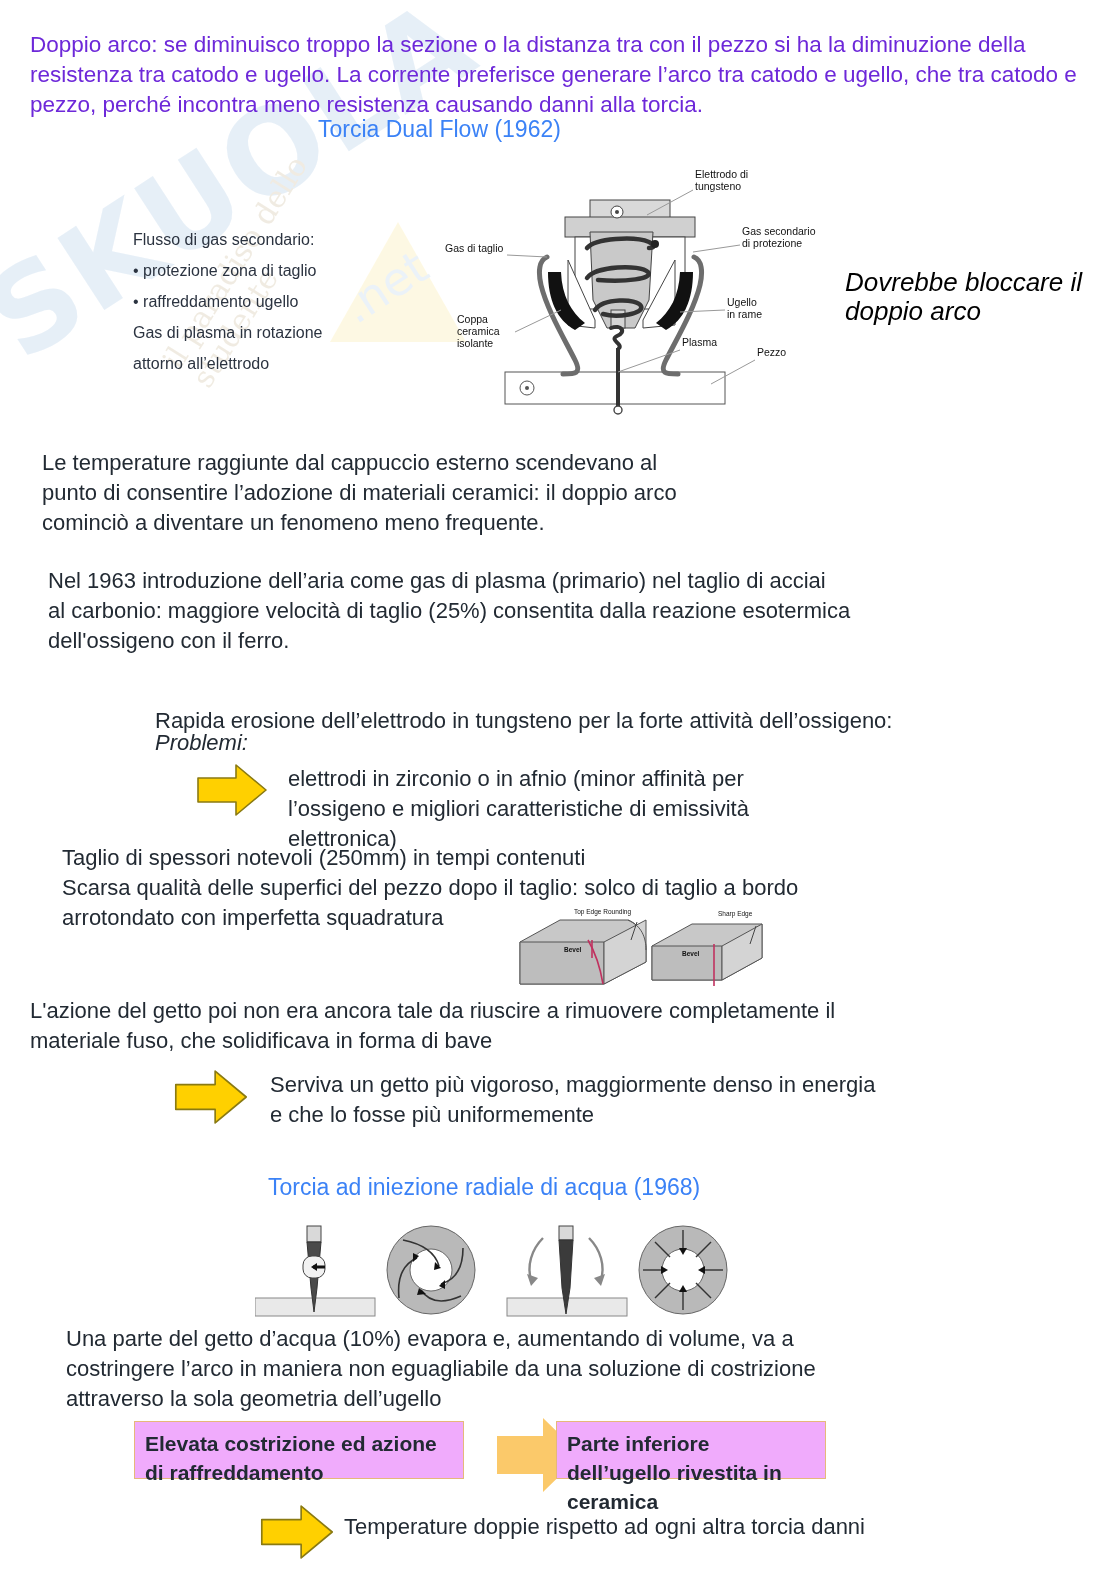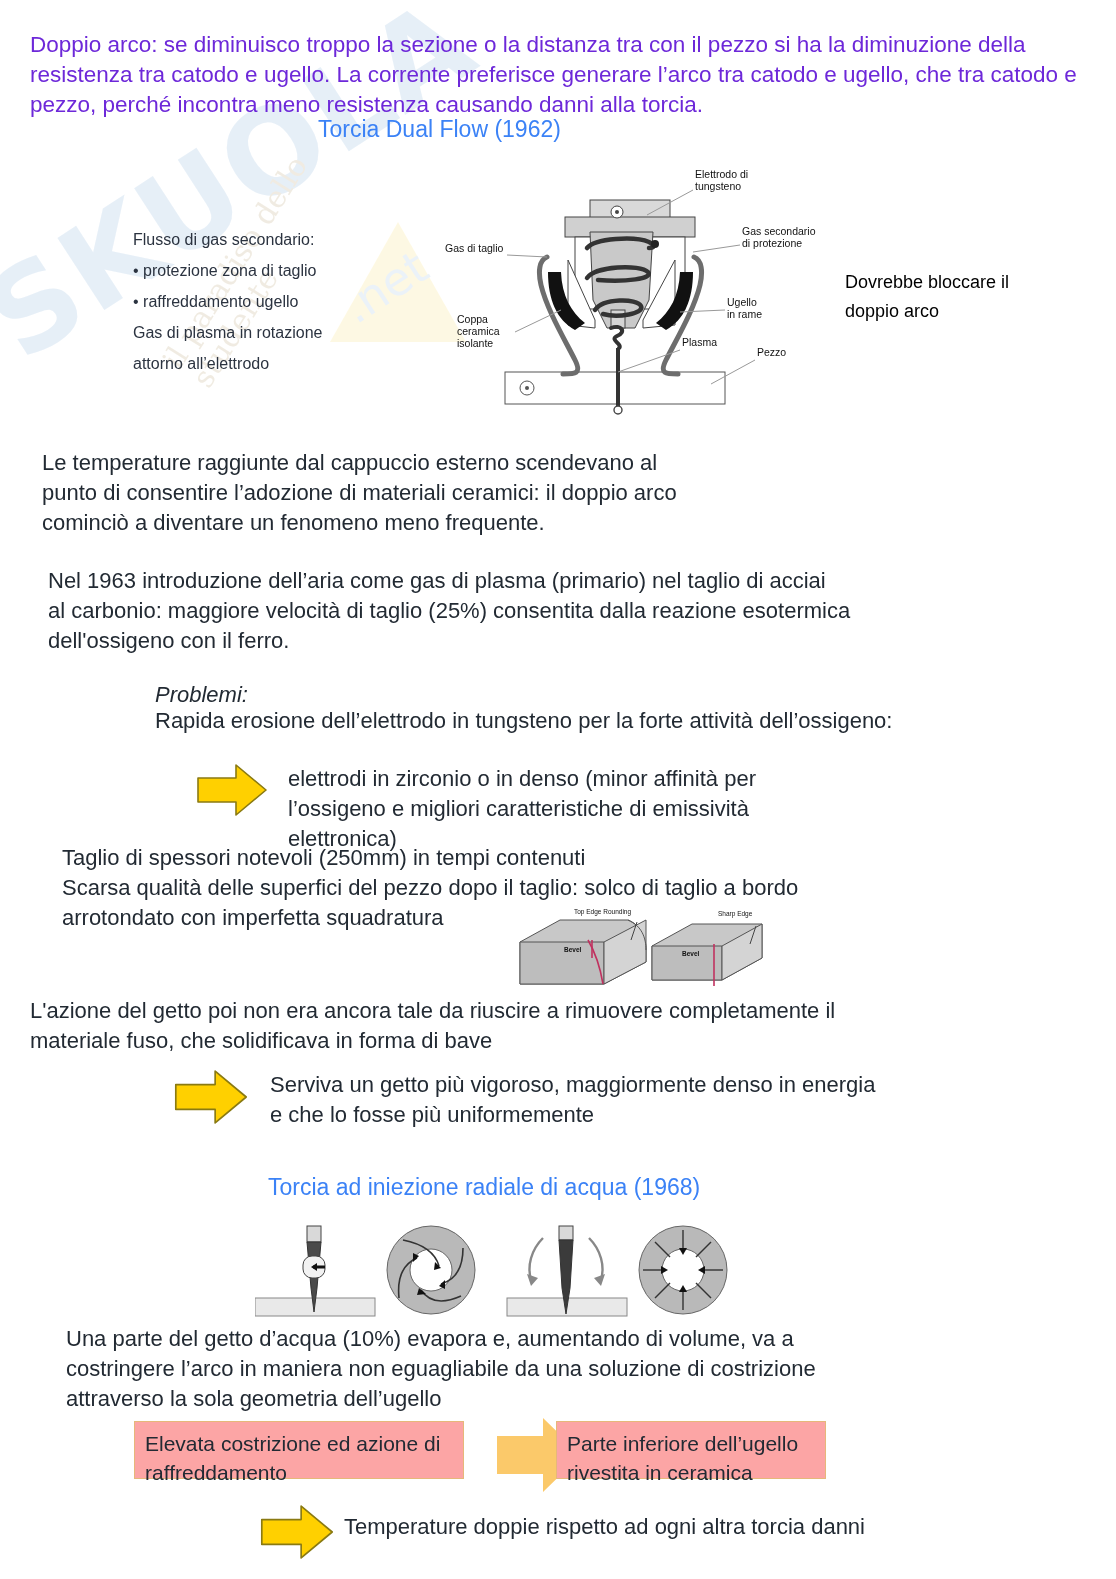--- a/index.html
+++ b/index.html
@@ -5,43 +5,43 @@
   html,body{margin:0;padding:0;}
   body{
     width:1116px;height:1579px;position:relative;background:#ffffff;
     font-family:"Liberation Sans", sans-serif;color:#1d2a3a;overflow:hidden;
   }
   .page{position:absolute;inset:0;}
   .tx{position:absolute;white-space:pre-wrap;}
   .para{font-size:22.5px;line-height:30px;color:#6d28d9;}
   .para2{font-size:22px;line-height:30px;color:#222a33;}
   .head{color:#3b82f6;font-size:23px;line-height:30px;}
-  .ital{font-style:italic;}
+  .ital{font-style:italic;margin-top:48px;}
   .big{font-size:16px;line-height:31px;color:#2b3340;}
-  .blk{color:#000;font-size:18px;line-height:29px;font-family:"Liberation Sans",sans-serif;}
+  .blk{color:#000;font-size:26px;line-height:29px;font-family:"Liberation Sans",sans-serif;font-style:italic;}
 
   
   .wm{position:absolute;left:10px;top:110px;width:520px;height:330px;
       pointer-events:none;opacity:.5;}
   .wm-txt{position:absolute;left:-10px;top:150px;transform:rotate(-33deg);
       transform-origin:left center;font-size:118px;font-weight:bold;
       color:#cfe0f0;letter-spacing:2px;font-family:"DejaVu Sans",sans-serif;}
   .wm-sub{position:absolute;left:175px;top:230px;transform:rotate(-58deg);
       transform-origin:left center;font-size:30px;color:#e2d9c6;
       font-family:"DejaVu Serif",serif;}
   .wm-tri{position:absolute;left:320px;top:112px;width:0;height:0;
       border-left:68px solid transparent;border-right:68px solid transparent;
       border-bottom:120px solid #fdf3c8;}
   .wm-net{position:absolute;left:330px;top:150px;transform:rotate(-33deg);
       font-size:46px;color:#d9e6f3;font-family:"DejaVu Sans",sans-serif;}
 
   
   .arrow{position:absolute;}
-  .box{position:absolute;border:1px solid #e6b87a;background:#fca5a5;
-       font-size:21px;line-height:29px;color:#222a33;padding:7px 10px;box-sizing:border-box;}
+  .box{position:absolute;border:1px solid #e6b87a;background:#f0abfc;
+       font-size:21px;line-height:29px;color:#222a33;padding:7px 10px;box-sizing:border-box;font-weight:bold;}
 
   .diag{position:absolute;}
   .lbl{font-family:"Liberation Sans",sans-serif;fill:#111;}
 </style>
 </head>
 <body>
 
 <div class="page">
 
   <div class="wm">
@@ -126,21 +126,21 @@
   <div class="tx para2" style="left:48px;top:566px;width:830px;">Nel 1963 introduzione dell’aria come gas di plasma (primario) nel taglio di acciai
 al carbonio: maggiore velocità di taglio (25%) consentita dalla reazione esotermica
 dell'ossigeno con il ferro.</div>
 
   <div class="tx para2 ital" style="left:155px;top:680px;">Problemi:</div>
   <div class="tx para2" style="left:155px;top:706px;width:830px;">Rapida erosione dell’elettrodo in tungsteno per la forte attività dell’ossigeno:</div>
 
   <svg class="arrow" style="left:196px;top:762px;" width="72" height="56" viewBox="0 0 72 56">
     <path d="M2,16 L40,16 L40,3 L70,28 L40,53 L40,40 L2,40 Z" fill="#FFD000" stroke="#8a7a12" stroke-width="1.6" stroke-linejoin="round"></path>
   </svg>
-  <div class="tx para2" style="left:288px;top:764px;width:500px;">elettrodi in zirconio o in denso (minor affinità per
+  <div class="tx para2" style="left:288px;top:764px;width:500px;">elettrodi in zirconio o in afnio (minor affinità per
 l’ossigeno e migliori caratteristiche di emissività
 elettronica)</div>
 
   <div class="tx para2" style="left:62px;top:843px;width:800px;">Taglio di spessori notevoli (250mm) in tempi contenuti
 Scarsa qualità delle superfici del pezzo dopo il taglio: solco di taglio a bordo
 arrotondato con imperfetta squadratura</div>
 
   <svg class="diag" style="left:500px;top:900px;" width="270" height="90" viewBox="0 0 270 90">
     <rect x="0" y="0" width="270" height="90" fill="#ffffff"></rect>
 

